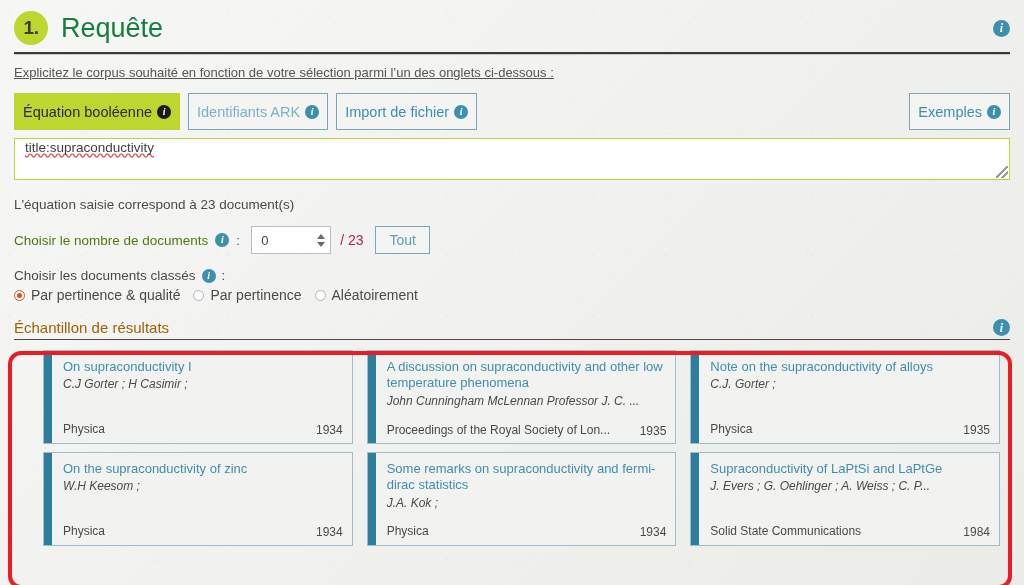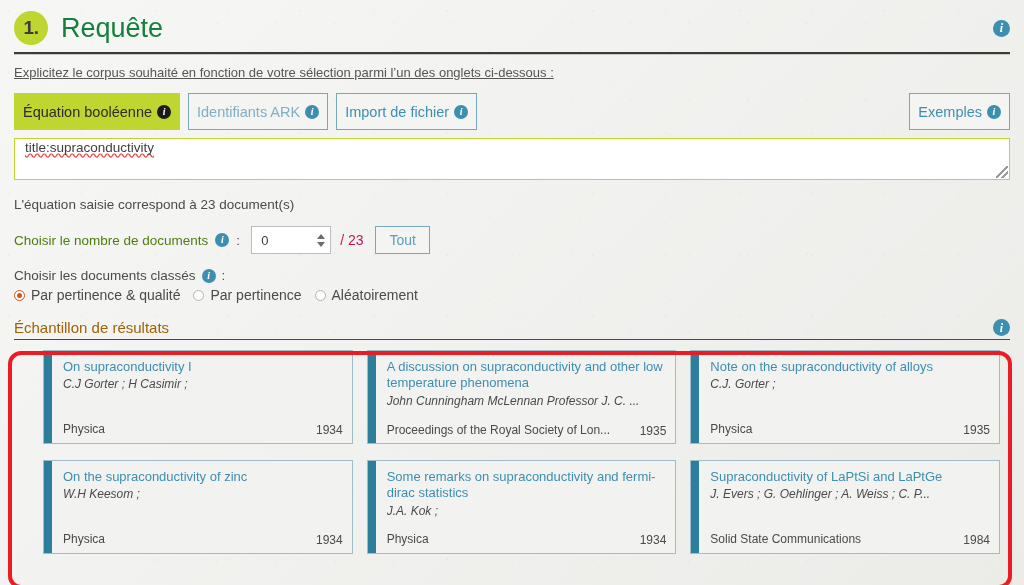--- a/index.html
+++ b/index.html
@@ -197,21 +197,21 @@
   .res-spacer { flex: 1; }
   .res-rule {
     margin: 3px 14px 0 14px;
     border-top: 1.5px solid #4a4a4a;
   }
 
   
   .grid {
     display: grid;
     grid-template-columns: repeat(3, 1fr);
-    gap: 16px 14px;
+    gap: 8px 14px;
     margin: 10px 24px 0 24px;
     padding-left: 19px;
   }
   .card {
     display: flex;
     height: 94px;
     border: 1px solid #9dbdcb;
     background: #f2f2f0;
     overflow: hidden;
   }

